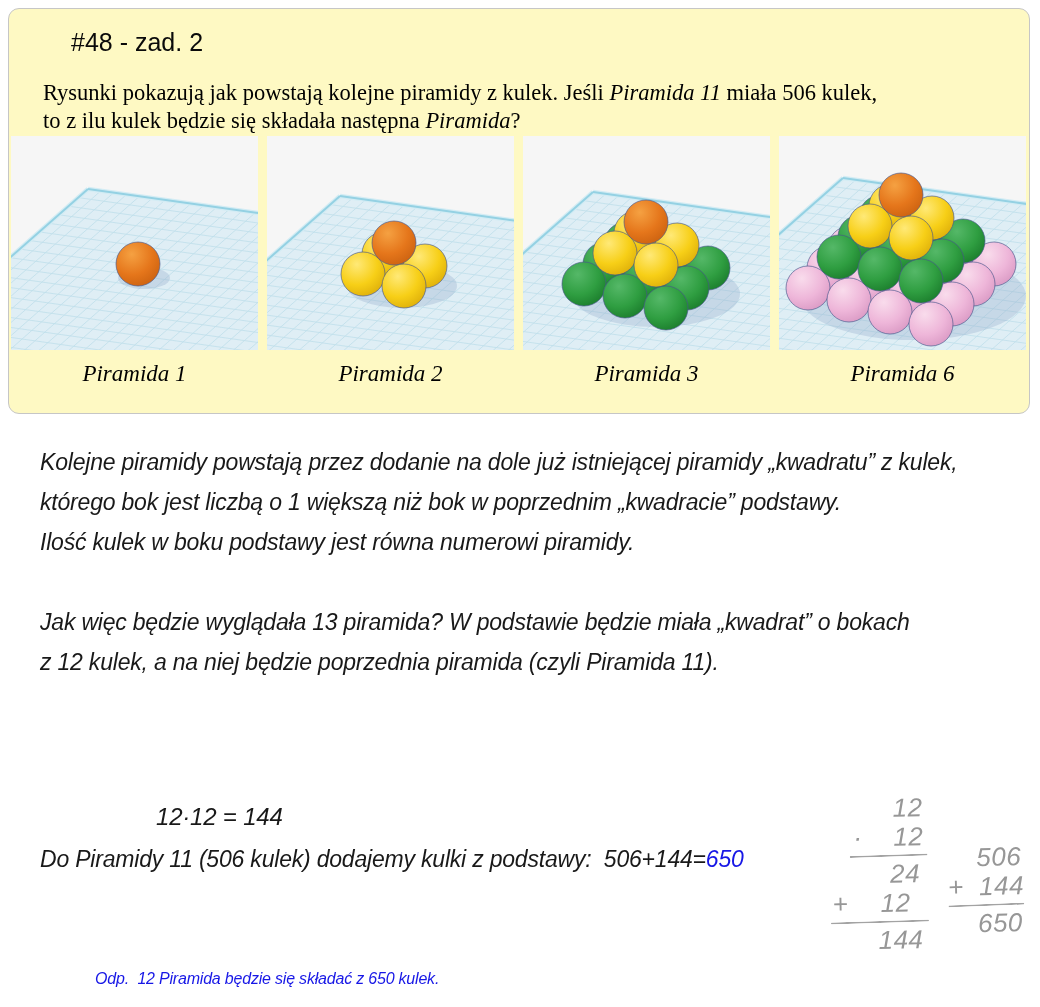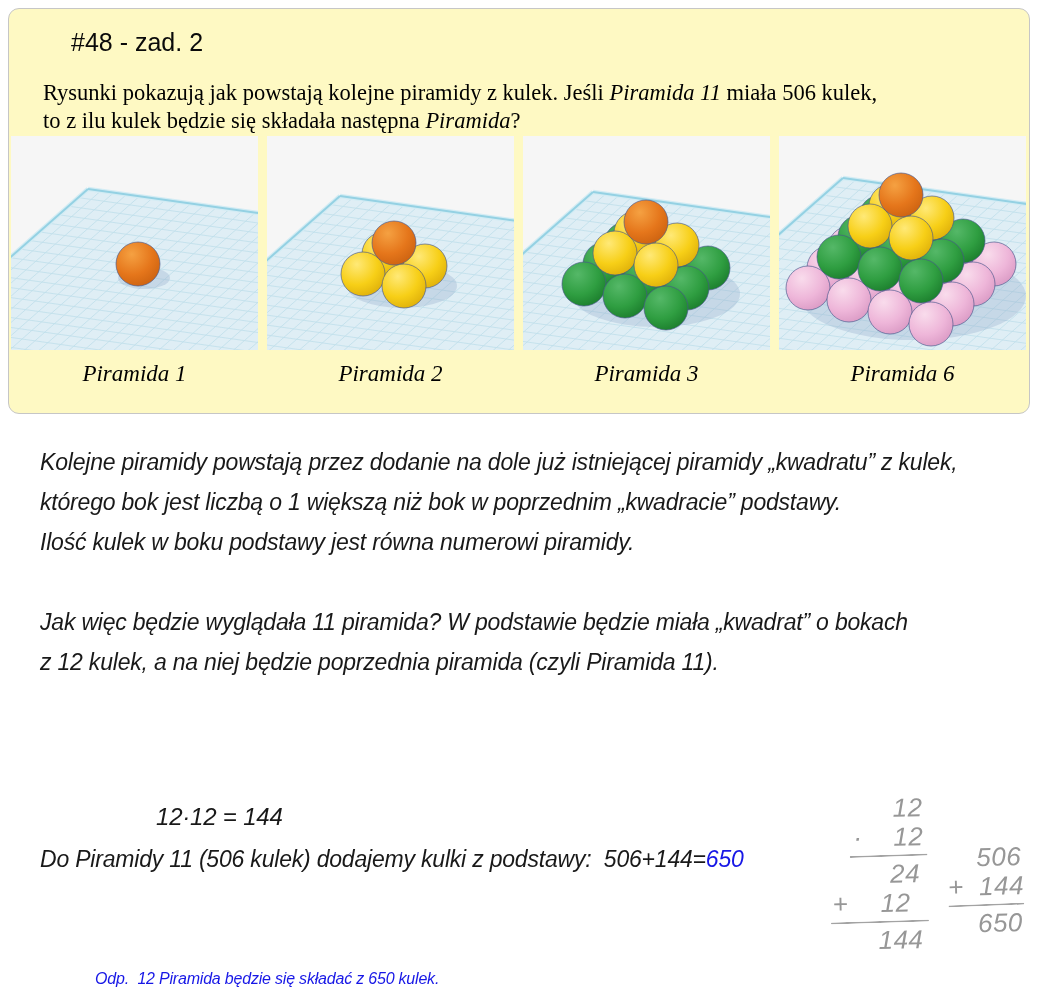--- a/index.html
+++ b/index.html
@@ -575,21 +575,21 @@
       </div>
   </section>
 
   <section>
     <div class="para hand" id="para1">
         <div>Kolejne piramidy powstają przez dodanie na dole już istniejącej piramidy „kwadratu” z kulek,</div>
         <div>którego bok jest liczbą o 1 większą niż bok w poprzednim „kwadracie” podstawy.</div>
         <div>Ilość kulek w boku podstawy jest równa numerowi piramidy.</div>
       </div>
     <div class="para hand" id="para2">
-        <div>Jak więc będzie wyglądała 11 piramida? W podstawie będzie miała „kwadrat” o bokach</div>
+        <div>Jak więc będzie wyglądała 13 piramida? W podstawie będzie miała „kwadrat” o bokach</div>
         <div>z 12 kulek, a na niej będzie poprzednia piramida (czyli Piramida 11).</div>
       </div>
     <div class="para hand" id="para3">
       </div>
     <div class="hand" id="calc-line">12·12 = 144</div>
     <div class="hand" id="sum-line"><span>Do Piramidy 11 (506 kulek) dodajemy kulki z podstawy:&nbsp; 506+144=</span><span class="blue">650</span></div>
     <div class="scratch" id="mult-block">
         <div class="s-row">
           <span class="s-op" style="margin-left: 0px;"></span>
           <span class="s-val" style="margin-right: 6px;">12</span>

